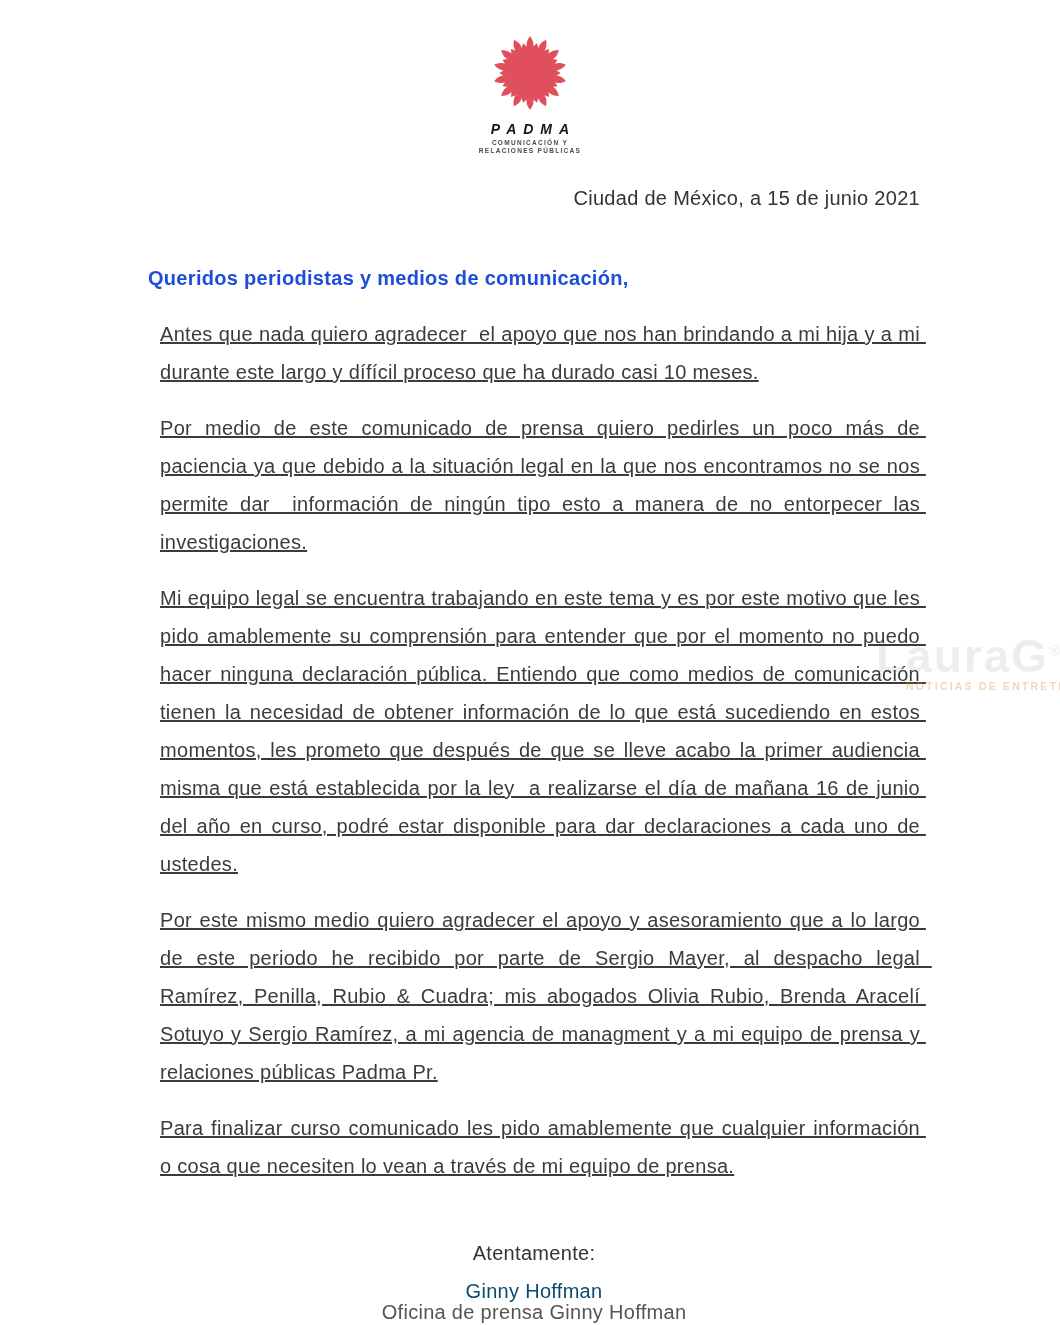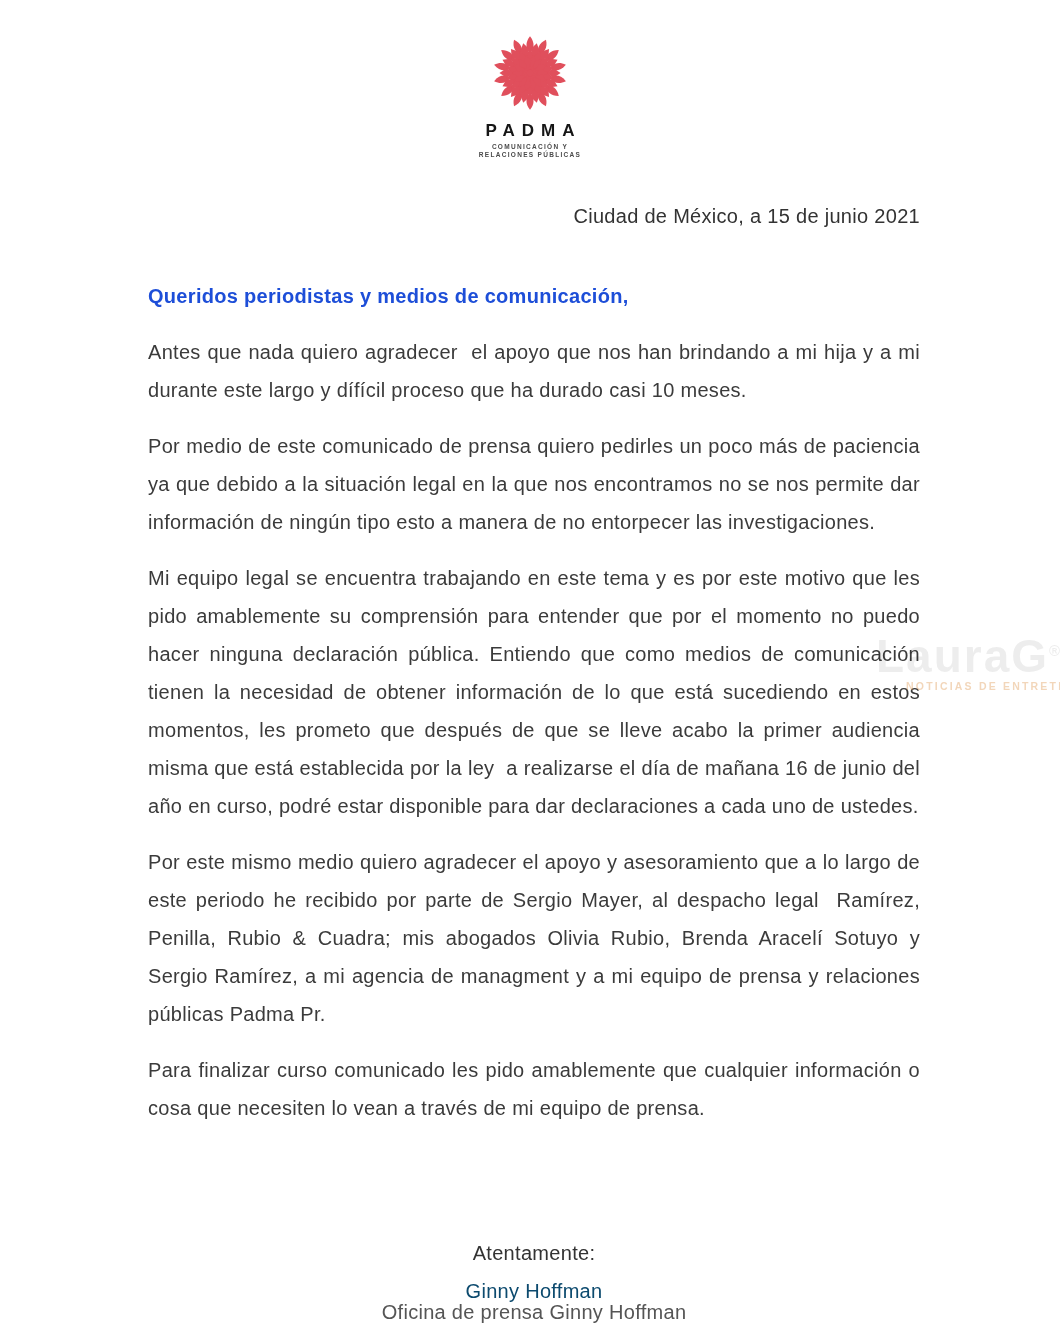--- a/index.html
+++ b/index.html
@@ -9,37 +9,37 @@
     width:1060px; height:1325px;
     background:#ffffff;
     overflow:hidden;
     font-family:"Liberation Sans","DejaVu Sans",sans-serif;
   }
   
   .letterhead { padding-top:26px; text-align:center; }
   .mandala { display:block; margin:0 auto; width:96px; height:94px; }
   .wordmark {
     margin-top:1px;
-    font-size:17px; font-weight:bold; color:#161616;
-    letter-spacing:7px; text-indent:7px;
+    font-size:14px; font-weight:bold; color:#161616;
+    letter-spacing:7px; text-indent:7px;font-style:italic;
   }
   .tagline {
     margin-top:2px;
     font-size:6.5px; font-weight:bold; color:#4a4a4a;
     letter-spacing:1.3px; line-height:7.5px;
   }
   
   .content {
     margin:0 140px 0 148px;
     color:#3b3b3b;
     font-size:20px; line-height:38px; letter-spacing:0.3px;
   }
-  .dateline { margin-top:44px; line-height:28px; text-align:right; color:#333; }
+  .dateline { margin-top:30px; line-height:28px; text-align:right; color:#333; }
   .salutation { margin-top:47px; font-weight:bold; color:#1d4ed8; }
-  p.para { margin:18px 0 0 0; text-align:justify; white-space:pre-wrap; }
+  p.para { margin:18px 0 0 12px; text-align:justify; white-space:pre-wrap;text-decoration:underline; }
   
   .closing-block {
     position:absolute; left:148px; top:1234px; width:772px;
     text-align:center; font-size:20px; color:#333; letter-spacing:0.3px;
   }
   .closing   { line-height:38px;text-align:center; }
   .signature { line-height:38px; margin-top:0; font-weight:normal; color:#0c4a6e; }
   .cutoff    { line-height:38px; margin-top:-17px; color:#555; }
   
   .watermark { position:absolute; left:876px; top:628px; pointer-events:none; white-space:nowrap; }

